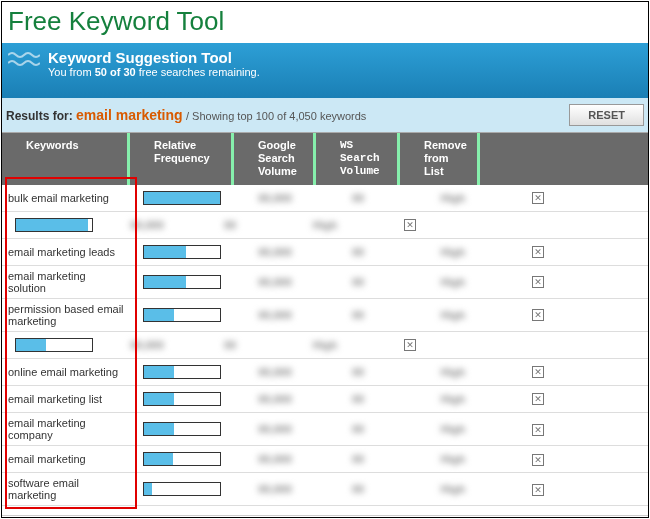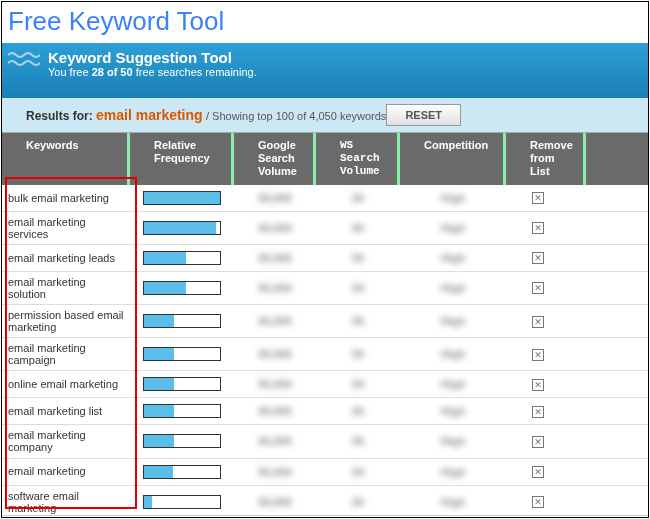--- a/index.html
+++ b/index.html
@@ -1,23 +1,23 @@
 <!DOCTYPE html>
 <html><head>
   <meta charset="utf-8">
   <style>
     * { margin: 0; padding: 0; box-sizing: border-box; font-family: Arial, Helvetica, sans-serif; }
     body { width: 650px; height: 519px; overflow: hidden; background: #fff; }
     .wrap { border: 1px solid #000; width: 648px; height: 517px; margin: 1px; position: relative; }
-    .page-title { font-size: 26px; font-weight: 300; color: #3b82f6; padding: 4px 6px 6px; }
+    .page-title { font-size: 26px; font-weight: 300; color: #15803d; padding: 4px 6px 6px; }
     .tool-header { background: linear-gradient(#2d9fd6, #1a7fb5); color: #fff; padding: 6px 10px 20px 46px; position: relative; }
     .tool-header .wave { position: absolute; left: 6px; top: 6px; width: 32px; height: 22px; opacity: 0.6; }
     .tool-header .title { font-size: 15px; font-weight: bold; }
     .tool-header .sub { font-size: 11px; }
-    .results-bar { background: #cce8f5; padding: 6px 24px; display: flex; align-items: center; justify-content: flex-start; border-bottom: 1px solid #aaa; }
+    .results-bar { background: #cce8f5; padding: 6px 4px; display: flex; align-items: center; justify-content: space-between; border-bottom: 1px solid #aaa; }
     .results-left { font-size: 12px; }
     .results-left .label { color: #333; font-weight: bold; }
     .results-left .term { color: #d85a00; font-weight: bold; font-size: 14px; }
     .results-left .meta { color: #555; font-size: 11px; }
     .reset-btn { background: linear-gradient(#fff, #e0e0e0); border: 1px solid #999; border-radius: 0; padding: 4px 18px; font-size: 11px; font-weight: bold; color: #555; cursor: pointer; }
     .table-area { position: relative; }
     .thead { background: #6a6a6a; color: #fff; display: flex; font-size: 11px; font-weight: bold; }
     .thead .th { padding: 6px 24px; border-right: 3px solid #86efac; line-height: 1.2; }
     .c-kw   { width: 128px; }
     .c-rf   { width: 104px; }
@@ -54,57 +54,55 @@
 <div class="wrap">
   <div class="page-title">Free Keyword Tool</div>
 
   <div class="tool-header">
     <svg class="wave" viewBox="0 0 32 22">
         <path d="M0 6 Q4 2 8 6 T16 6 T24 6 T32 6" stroke="#fff" stroke-width="2" fill="none"></path>
         <path d="M0 14 Q4 10 8 14 T16 14 T24 14 T32 14" stroke="#fff" stroke-width="2" fill="none"></path>
       </svg>
     <div class="title">Keyword Suggestion Tool</div>
     <div class="sub">
-      <span>You free </span><b>28 of 50</b><span> free searches remaining.</span>
+      <span>You from </span><b>50 of 30</b><span> free searches remaining.</span>
     </div>
   </div>
 
   <div class="results-bar">
     <div class="results-left">
       <span class="label">Results for: </span>
       <span class="term">email marketing</span>
       <span class="meta"> / Showing top 100 of 4,050 keywords</span>
     </div>
     <button class="reset-btn">RESET</button>
   </div>
 
   <div class="table-area">
     <div class="thead">
       <div class="th c-kw">Keywords</div>
       <div class="th c-rf">Relative Frequency</div>
       <div class="th c-gsv">Google Search Volume</div>
       <div class="th c-wsv">WS Search Volume</div>
-      <div class="th c-comp">Competition</div>
       <div class="th c-rm">Remove from List</div>
     </div>
     <div class="tbody" id="tbody">
         <div class="row">
           <div class="c-kw-cell">bulk email marketing</div>
           <div class="c-rf-cell">
             <div class="bar-outer">
               <div class="bar-inner" style="width:100%"></div>
             </div>
           </div>
           <div class="c-gsv-cell"><span class="blur">00,000</span></div>
           <div class="c-wsv-cell"><span class="blur">00</span></div>
           <div class="c-comp-cell"><span class="blur">High</span></div>
           <div class="c-rm-cell"><span class="rm-box">✕</span></div>
         </div>
         <div class="row">
-          <div class="c-kw-cell">email marketing services</div>
           <div class="c-rf-cell">
             <div class="bar-outer">
               <div class="bar-inner" style="width:95%"></div>
             </div>
           </div>
           <div class="c-gsv-cell"><span class="blur">00,000</span></div>
           <div class="c-wsv-cell"><span class="blur">00</span></div>
           <div class="c-comp-cell"><span class="blur">High</span></div>
           <div class="c-rm-cell"><span class="rm-box">✕</span></div>
         </div>
@@ -138,21 +136,20 @@
             <div class="bar-outer">
               <div class="bar-inner" style="width:40%"></div>
             </div>
           </div>
           <div class="c-gsv-cell"><span class="blur">00,000</span></div>
           <div class="c-wsv-cell"><span class="blur">00</span></div>
           <div class="c-comp-cell"><span class="blur">High</span></div>
           <div class="c-rm-cell"><span class="rm-box">✕</span></div>
         </div>
         <div class="row">
-          <div class="c-kw-cell">email marketing campaign</div>
           <div class="c-rf-cell">
             <div class="bar-outer">
               <div class="bar-inner" style="width:40%"></div>
             </div>
           </div>
           <div class="c-gsv-cell"><span class="blur">00,000</span></div>
           <div class="c-wsv-cell"><span class="blur">00</span></div>
           <div class="c-comp-cell"><span class="blur">High</span></div>
           <div class="c-rm-cell"><span class="rm-box">✕</span></div>
         </div>

